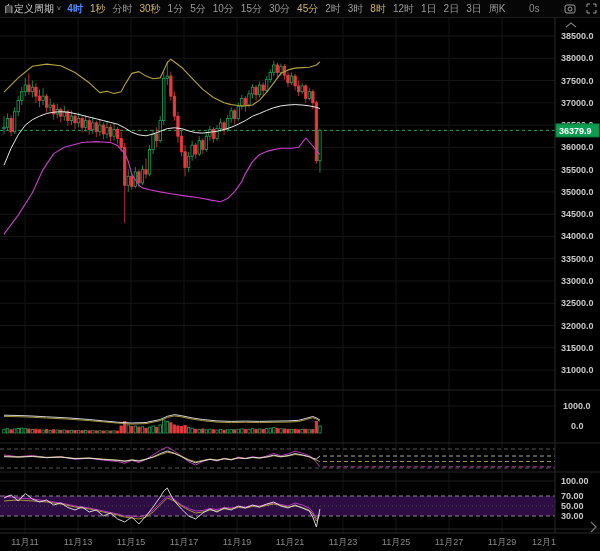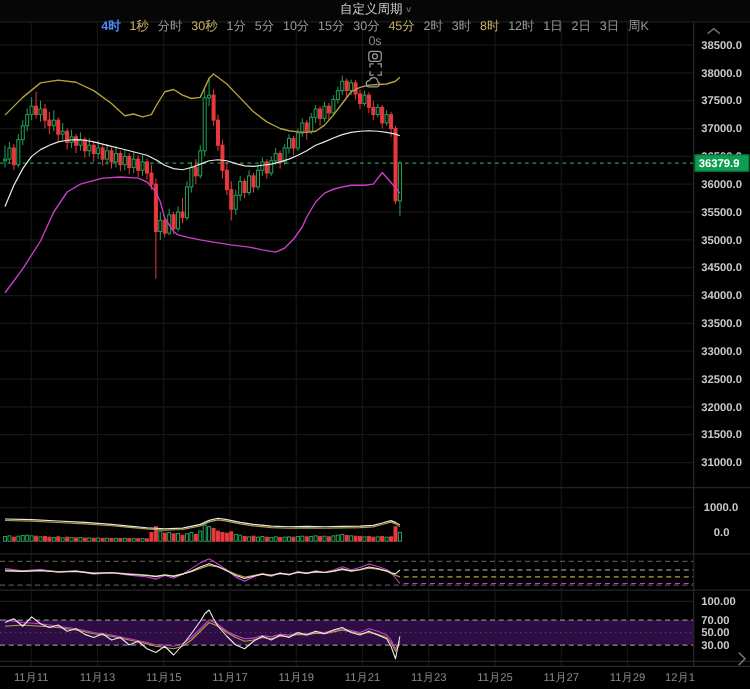--- a/index.html
+++ b/index.html
@@ -1,29 +1,29 @@
 <!DOCTYPE html>
 <html><head>
 <meta charset="utf-8">
 <style>
   html,body{margin:0;padding:0;background:#000;}
   #app{position:relative;width:600px;height:551px;background:#000;overflow:hidden;
        font-family:"Liberation Sans",sans-serif;-webkit-font-smoothing:antialiased;}
   #chart{position:absolute;top:0;left:0;}
   #toolbar{position:absolute;top:0;left:0;width:600px;height:17px;background:#060606;
            border-bottom:1px solid #1d1d1d;display:flex;align-items:center;
-           font-size:10px;color:#9a9a9a;white-space:nowrap;z-index:5;flex-direction:column;}
+           font-size:10px;color:#9a9a9a;white-space:nowrap;z-index:5;}
   #toolbar .dd{display:flex;align-items:center;margin:0 2px 0 4px;color:#cfcfcf;cursor:pointer;}
   #toolbar .chev{font-size:8px;color:#777;margin-left:2px;transform:scaleY(.8);}
   .p{margin:0 3.5px;cursor:pointer;color:#9a9a9a;}
   .p.selected{color:#4e8bff;font-weight:bold;}
   .p.fav{color:#cbb26a;font-weight:normal;}
   #periods{display:flex;align-items:center;}
   .spacer{flex:1;}
-  .cd{color:#8a8a8a;margin:0 7px;}
+  .cd{color:#8a8a8a;margin:0 20px;}
   .ticon{display:flex;align-items:center;margin:0 5px;cursor:pointer;}
   .tdiv{width:1px;height:10px;background:#333;margin:0 5px;}
 </style>
 </head>
 <body>
 
 <div id="app">
 
   <svg id="chart" width="600" height="551">
       <rect x="0" y="0" width="600" height="551" fill="#000"></rect>

